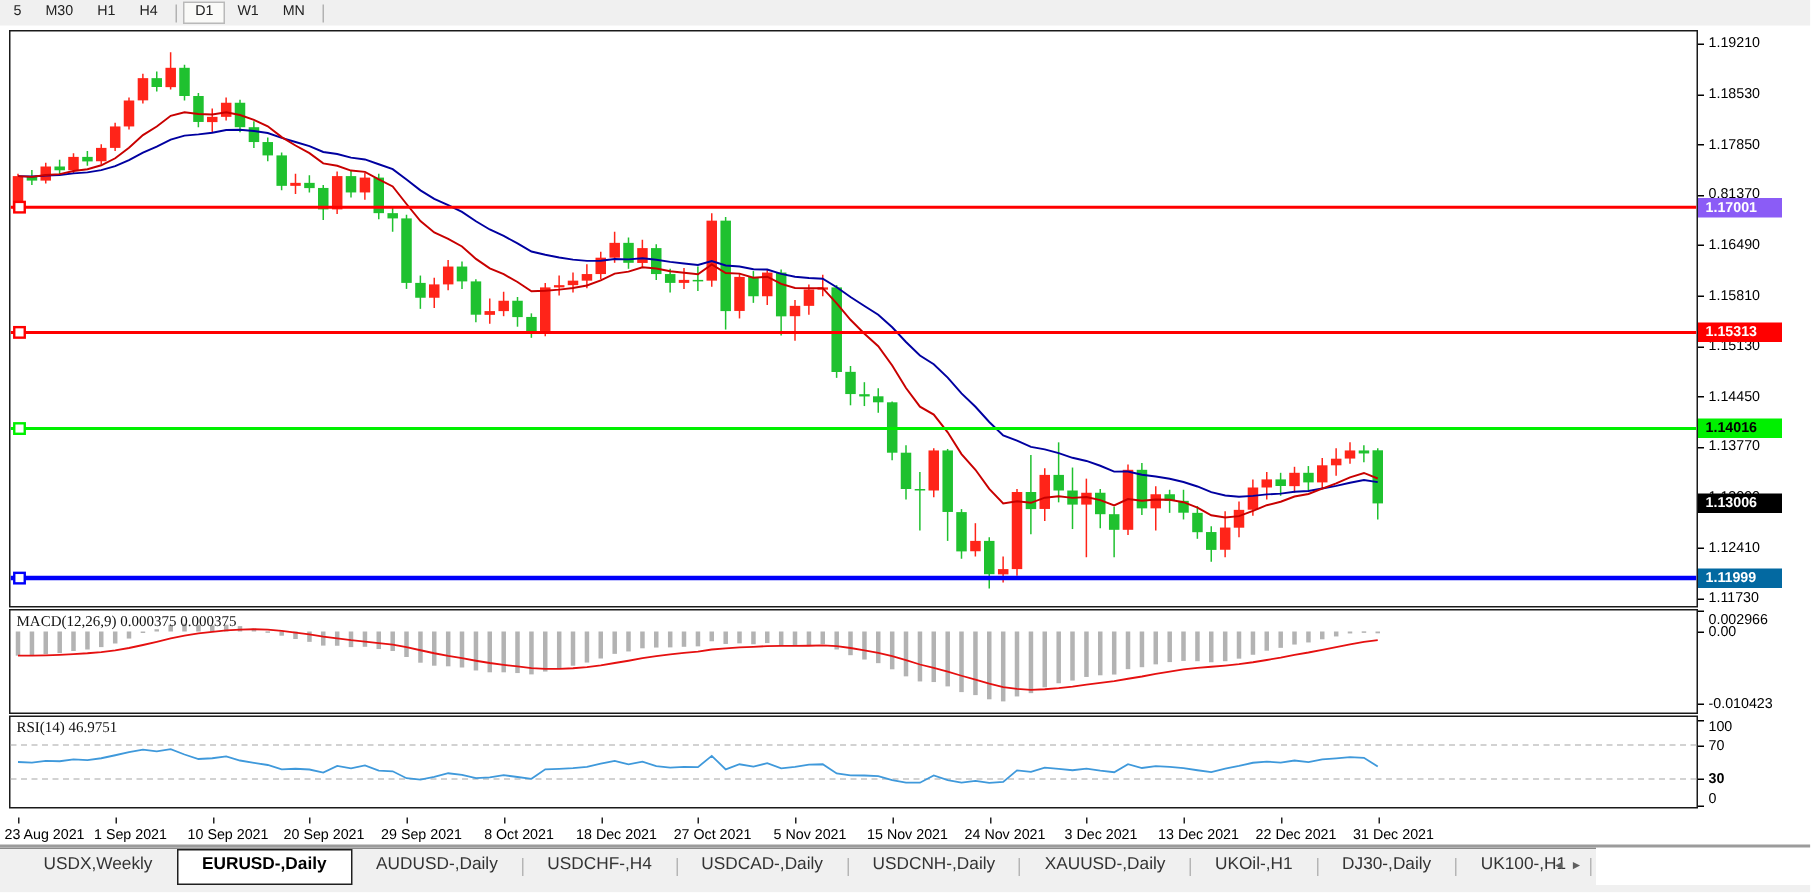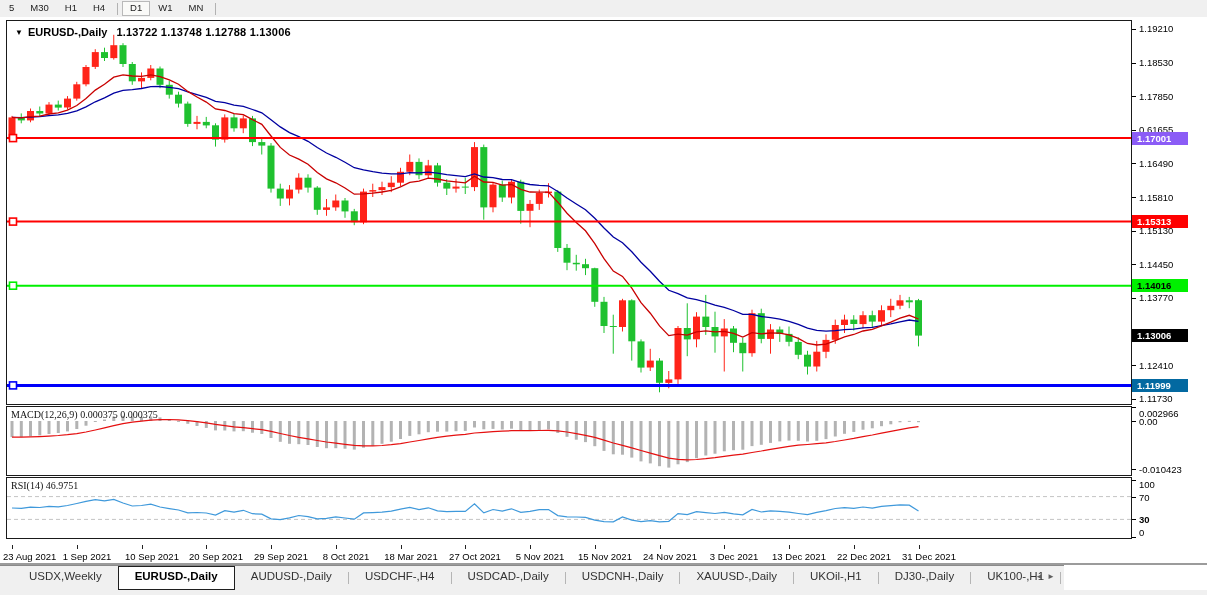--- a/index.html
+++ b/index.html
@@ -263,23 +263,20 @@
         <polyline points="5.0,96.4 14.3,96.9 23.5,95.7 32.8,95.1 42.0,93.0 51.3,91.8 60.5,89.2 69.8,84.5 79.0,77.5 88.3,69.1 97.5,63.3 106.8,56.2 116.0,53.8 125.3,55.0 134.5,55.3 143.8,53.9 153.0,55.7 162.3,58.9 171.5,63.2 180.8,70.4 190.0,76.0 199.3,81.1 208.5,87.9 217.8,89.5 227.0,92.7 236.3,93.6 245.5,98.6 254.8,103.3 264.0,115.0 273.3,126.4 282.5,134.0 291.8,138.2 301.0,143.3 310.3,151.6 319.5,157.9 328.8,161.8 338.0,167.0 347.3,173.2 356.5,172.8 365.8,172.1 375.0,171.0 384.3,169.3 393.5,165.9 402.8,161.4 412.0,160.1 421.3,157.2 430.5,158.0 439.8,159.8 449.0,160.8 458.3,161.8 467.5,155.3 476.8,161.0 486.0,161.4 495.3,164.2 504.5,163.5 513.8,168.3 523.0,171.0 532.3,171.2 541.5,171.1 550.8,181.2 560.0,192.2 569.3,201.5 578.5,209.8 587.8,222.7 597.0,237.7 606.3,250.1 615.5,255.4 624.8,267.2 634.0,281.7 643.3,292.2 652.5,304.9 661.8,314.6 671.0,313.2 680.3,314.2 689.5,310.8 698.8,309.9 708.0,310.9 717.3,310.3 726.5,312.4 735.8,316.0 745.0,311.7 754.3,312.8 763.5,312.0 772.8,312.2 782.0,313.8 791.3,317.4 800.5,322.5 809.8,324.0 819.0,323.1 828.3,319.6 837.5,315.8 846.8,313.5 856.0,310.0 865.3,308.3 874.5,304.8 883.8,301.2 893.0,297.2 902.3,294.3 911.5,298.0" fill="none" stroke="#c80000" stroke-width="1.3"></polyline>
         <line x1="0" y1="117.1" x2="1124" y2="117.1" stroke="#ff0000" stroke-width="2"></line>
         <rect x="2.5" y="113.6" width="7" height="7" fill="#ffffff" stroke="#ff0000" stroke-width="1.6"></rect>
         <line x1="0" y1="200.6" x2="1124" y2="200.6" stroke="#ff0000" stroke-width="2"></line>
         <rect x="2.5" y="197.1" width="7" height="7" fill="#ffffff" stroke="#ff0000" stroke-width="1.6"></rect>
         <line x1="0" y1="264.7" x2="1124" y2="264.7" stroke="#00f000" stroke-width="2"></line>
         <rect x="2.5" y="261.2" width="7" height="7" fill="#ffffff" stroke="#00f000" stroke-width="1.6"></rect>
         <line x1="0" y1="364.4" x2="1124" y2="364.4" stroke="#0000fa" stroke-width="3"></line>
         <rect x="2.5" y="360.9" width="7" height="7" fill="#ffffff" stroke="#0000fa" stroke-width="1.6"></rect>
       </svg>
-    <div class="chart-title">
-      <span class="tri">▼</span><span>EURUSD-,Daily</span><span class="ohlc">1.13722 1.13748 1.12788 1.13006</span>
-    </div>
   </div>
 
   <div class="panel panel-macd">
     <svg id="macd-svg" width="1124" height="68">
         <g>
           <rect x="3.5" y="14.0" width="3" height="16.1" fill="#b3b3b3"></rect>
           <rect x="12.8" y="14.0" width="3" height="16.1" fill="#b3b3b3"></rect>
           <rect x="22.0" y="14.0" width="3" height="15.1" fill="#b3b3b3"></rect>
           <rect x="31.3" y="14.0" width="3" height="14.4" fill="#b3b3b3"></rect>
           <rect x="40.5" y="14.0" width="3" height="13.0" fill="#b3b3b3"></rect>
@@ -399,21 +396,21 @@
       <div class="date-label" style="left: 87px; transform: translateX(-50%);">1 Sep 2021</div>
       <div class="date-tick" style="left: 142px;"></div>
       <div class="date-label" style="left: 152px; transform: translateX(-50%);">10 Sep 2021</div>
       <div class="date-tick" style="left: 206px;"></div>
       <div class="date-label" style="left: 216px; transform: translateX(-50%);">20 Sep 2021</div>
       <div class="date-tick" style="left: 271px;"></div>
       <div class="date-label" style="left: 281px; transform: translateX(-50%);">29 Sep 2021</div>
       <div class="date-tick" style="left: 336px;"></div>
       <div class="date-label" style="left: 346px; transform: translateX(-50%);">8 Oct 2021</div>
       <div class="date-tick" style="left: 401px;"></div>
-      <div class="date-label" style="left: 411px; transform: translateX(-50%);">18 Mar 2021</div>
+      <div class="date-label" style="left: 411px; transform: translateX(-50%);">18 Dec 2021</div>
       <div class="date-tick" style="left: 465px;"></div>
       <div class="date-label" style="left: 475px; transform: translateX(-50%);">27 Oct 2021</div>
       <div class="date-tick" style="left: 530px;"></div>
       <div class="date-label" style="left: 540px; transform: translateX(-50%);">5 Nov 2021</div>
       <div class="date-tick" style="left: 595px;"></div>
       <div class="date-label" style="left: 605px; transform: translateX(-50%);">15 Nov 2021</div>
       <div class="date-tick" style="left: 660px;"></div>
       <div class="date-label" style="left: 670px; transform: translateX(-50%);">24 Nov 2021</div>
       <div class="date-tick" style="left: 724px;"></div>
       <div class="date-label" style="left: 734px; transform: translateX(-50%);">3 Dec 2021</div>
@@ -425,21 +422,21 @@
       <div class="date-label" style="left: 929px; transform: translateX(-50%);">31 Dec 2021</div>
     </div>
   <div id="axis-layer">
       <div class="ax-dash" style="top: 29px;"></div>
       <div class="ax-label" style="top: 23px;">1.19210</div>
       <div class="ax-dash" style="top: 63px;"></div>
       <div class="ax-label" style="top: 57px;">1.18530</div>
       <div class="ax-dash" style="top: 96px;"></div>
       <div class="ax-label" style="top: 91px;">1.17850</div>
       <div class="ax-dash" style="top: 130px;"></div>
-      <div class="ax-label" style="top: 124px;">0.61655</div>
+      <div class="ax-label" style="top: 124px;">0.81370</div>
       <div class="ax-dash" style="top: 163px;"></div>
       <div class="ax-label" style="top: 158px;">1.16490</div>
       <div class="ax-dash" style="top: 197px;"></div>
       <div class="ax-label" style="top: 192px;">1.15810</div>
       <div class="ax-dash" style="top: 231px;"></div>
       <div class="ax-label" style="top: 225px;">1.15130</div>
       <div class="ax-dash" style="top: 264px;"></div>
       <div class="ax-label" style="top: 259px;">1.14450</div>
       <div class="ax-dash" style="top: 298px;"></div>
       <div class="ax-label" style="top: 292px;">1.13770</div>

